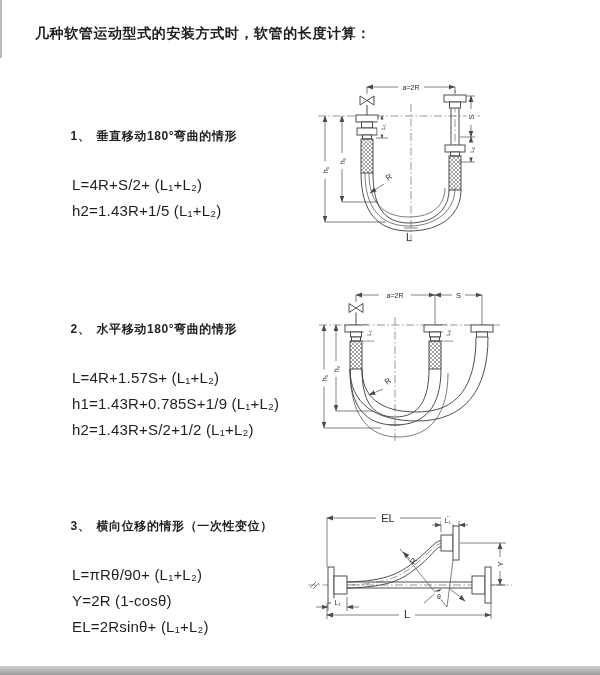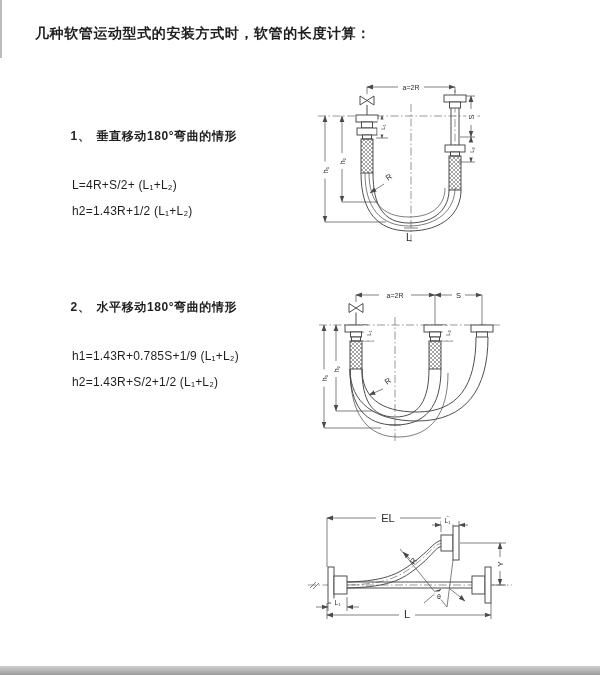--- a/index.html
+++ b/index.html
@@ -7,26 +7,26 @@
     width:600px;height:675px;background:#ffffff;position:relative;overflow:hidden;
     font-family:"Liberation Sans","DejaVu Sans",sans-serif;color:#1f1f1f;
   }
   .page{position:absolute;inset:0;}
   .doc-title{
     position:absolute;left:35px;top:25px;font-size:14px;font-weight:700;
     letter-spacing:0.6px;white-space:pre;
   }
   .section{position:absolute;left:47px;}
   .sec-1{top:111px;}
-  .sec-2{top:282px;}
+  .sec-2{top:304px;}
   .sec-3{top:501px;}
   .sec-heading{font-size:12px;font-weight:600;letter-spacing:0.6px;line-height:17px;white-space:pre;}
   .sec-num{margin-right:6px;}
   .formulas{margin-top:10px;padding-left:25px;}
-  .formula{font-size:12px;line-height:26.2px;letter-spacing:0.2px;white-space:pre;}
+  .formula{font-size:15px;line-height:26.2px;letter-spacing:0.2px;white-space:pre;}
   .diagram{position:absolute;}
   .diag-1{left:312px;top:80px;width:225px;height:172px;}
   .diag-2{left:315px;top:290px;width:210px;height:158px;}
   .diag-3{left:300px;top:505px;width:265px;height:128px;text-decoration:underline;}
   .diagram svg{display:block;width:100%;height:100%;}
   svg text{font-family:"Liberation Sans","DejaVu Sans",sans-serif;fill:#2a2a2a;}
   .scan-bar{position:absolute;left:0;top:666px;width:600px;height:9px;
     background:linear-gradient(#cfcfcf,#9c9c9c);}
   .scan-edge{position:absolute;left:0;top:0;width:2px;height:58px;background:#8d8d8d;opacity:.6;}
 </style>
@@ -36,34 +36,45 @@
 <div class="page">
 
   <div class="doc-title">几种软管运动型式的安装方式时，软管的长度计算：</div>
 
   <div class="section sec-1">
     <div class="sec-heading">
       <span class="sec-num">1、</span><span>垂直移动180°弯曲的情形</span>
     </div>
     <div class="formulas">
       <div class="formula">L=4R+S/2+ (L₁+L₂)</div>
-      <div class="formula">h2=1.43R+1/2 (L₁+L₂)</div>
+      <div class="formula">h2=1.43R+1/5 (L₁+L₂)</div>
     </div>
   </div>
 
   <div class="section sec-2">
     <div class="sec-heading">
       <span class="sec-num">2、</span><span>水平移动180°弯曲的情形</span>
     </div>
     <div class="formulas">
+      <div class="formula">L=4R+1.57S+ (L₁+L₂)</div>
       <div class="formula">h1=1.43R+0.785S+1/9 (L₁+L₂)</div>
       <div class="formula">h2=1.43R+S/2+1/2 (L₁+L₂)</div>
     </div>
   </div>
 
+  <div class="section sec-3">
+    <div class="sec-heading">
+      <span class="sec-num">3、</span><span>横向位移的情形（一次性变位）</span>
+    </div>
+    <div class="formulas">
+      <div class="formula">L=πRθ/90+ (L₁+L₂)</div>
+      <div class="formula">Y=2R (1-cosθ)</div>
+      <div class="formula">EL=2Rsinθ+ (L₁+L₂)</div>
+    </div>
+  </div>
 
   <div class="diagram diag-1">
     <svg viewBox="0 0 225 172">
       <defs>
         <marker id="a1e" markerWidth="8" markerHeight="7" refX="6.4" refY="3" orient="auto" markerUnits="userSpaceOnUse">
           <path d="M0,0.6 L6.6,3 L0,5.4 Z" fill="#4a4a4a"></path>
           </marker>
         <marker id="a1s" markerWidth="8" markerHeight="7" refX="0.6" refY="3" orient="auto" markerUnits="userSpaceOnUse">
           <path d="M6.6,0.6 L0,3 L6.6,5.4 Z" fill="#4a4a4a"></path>
           </marker>

